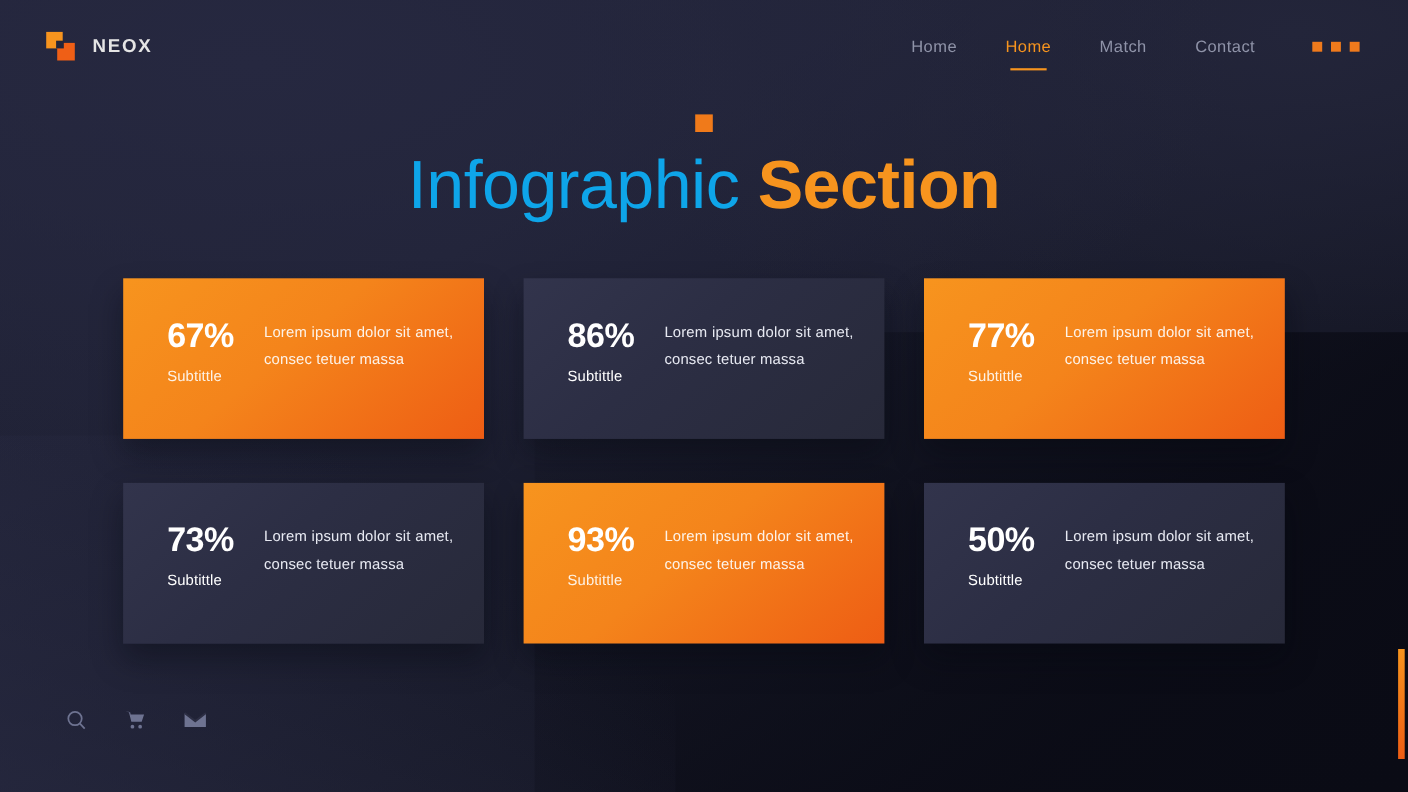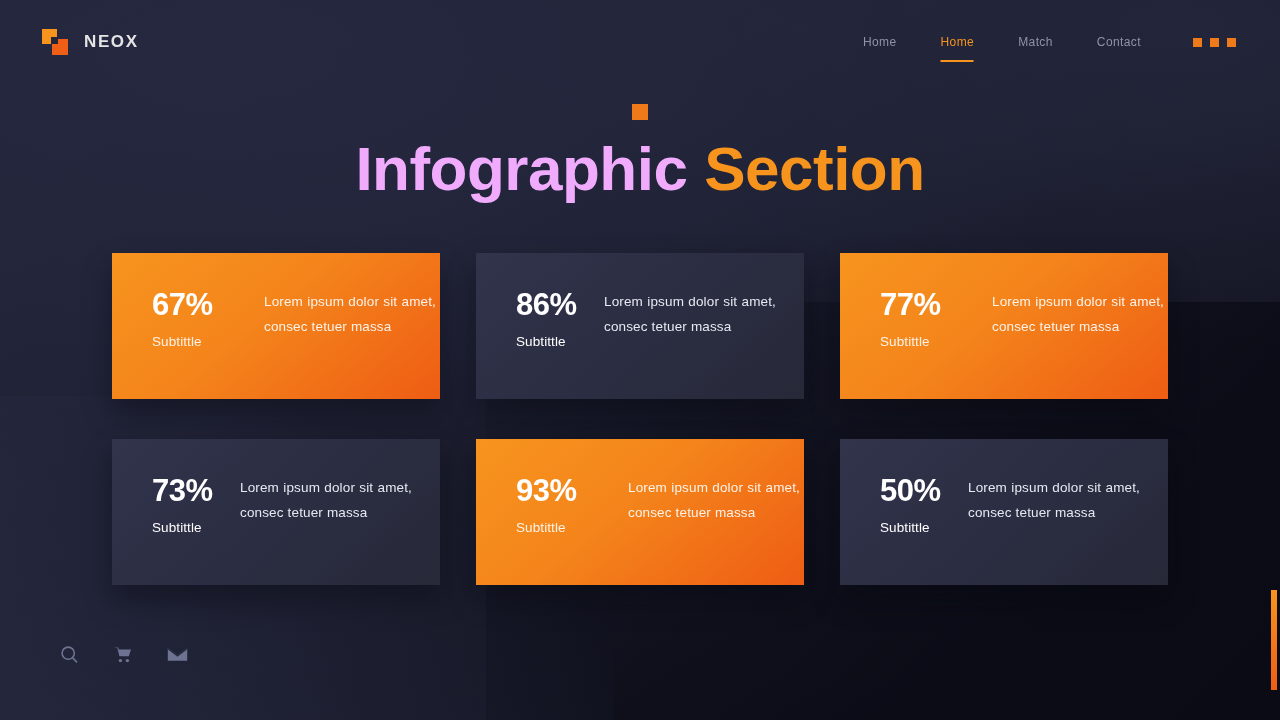--- a/index.html
+++ b/index.html
@@ -48,63 +48,62 @@
   }
   .logo-sq-c{
     position:absolute; left:9px; top:8px; width:7px; height:7px;
     background:#23253a;
   }
   .brand-name{
     color:#e5e5e5; font-size:17px; font-weight:bold; letter-spacing:1.6px;
   }
   .nav{ display:flex; align-items:center; gap:0; }
   .nav-item{
-    position:relative; color:#8f93a8; font-size:12px; letter-spacing:.4px;
+    position:relative; color:#8f93a8; font-size:15px; letter-spacing:.4px;
     padding:6px 22px; text-decoration:none; white-space:nowrap;
   }
   .nav-item.active{ color:#f7941e; }
   .nav-underline{
     position:absolute; left:50%; transform:translateX(-50%);
     bottom:-7px; width:33px; height:2px; background:#f7941e;
   }
   .nav-dots{ display:flex; gap:8px; margin-left:30px; }
   .nav-dots i{ display:block; width:9px; height:9px; background:#ef7a1c; }
 
   
   .title-wrap{
     position:absolute; top:104px; left:0; right:0; text-align:center;
   }
   .title-sq{
     width:16px; height:16px; background:#f07a1a; margin:0 auto 18px;
   }
   .title{
     font-size:62px; line-height:1; letter-spacing:-0.5px; white-space:nowrap;
   }
-  .title-light{ color:#f0abfc; font-weight:700; }
+  .title-light{ color:#0ea5e9; font-weight:400; }
   .title-bold{ color:#f7941e; font-weight:bold; }
 
   
   .grid{
     position:absolute; left:112px; top:253px;
     width:1056px;
     display:grid; grid-template-columns:328px 328px 328px;
     column-gap:36px; row-gap:40px;
   }
   .card{
     height:146px; position:relative;
     display:flex; align-items:flex-start;
     padding:36px 0 0 0;
     box-shadow:0 14px 26px rgba(6,7,14,0.40);
   }
   .card.dark{
     background:linear-gradient(138deg,#32344c 0%,#2c2e44 42%,#272939 100%);
   }
   .card.orange{
     background:linear-gradient(140deg,#f7941e 0%,#f4841b 45%,#ee5d14 100%);
-    gap:24px;
   }
   .card-left{
     width:128px; padding-left:40px; flex:none;
   }
   .pct{
     color:#ffffff; font-size:31px; font-weight:bold; letter-spacing:-0.5px;
     line-height:1;
   }
   .sub{
     color:#ffffff; font-size:13.5px; margin-top:14px; letter-spacing:.1px;

